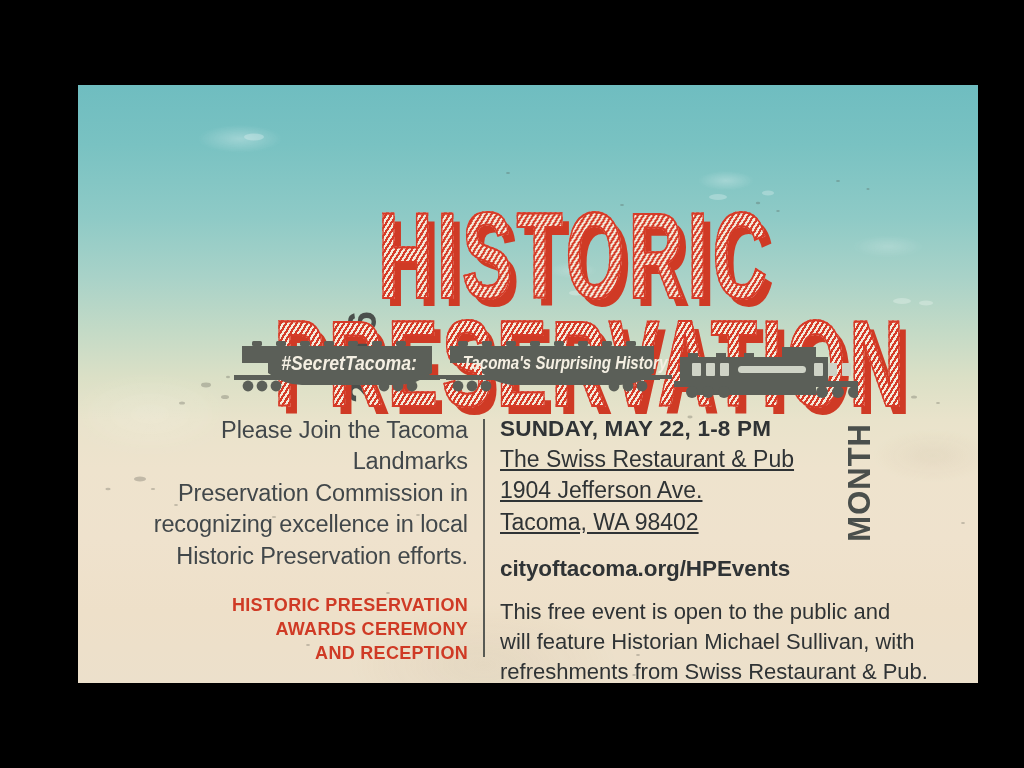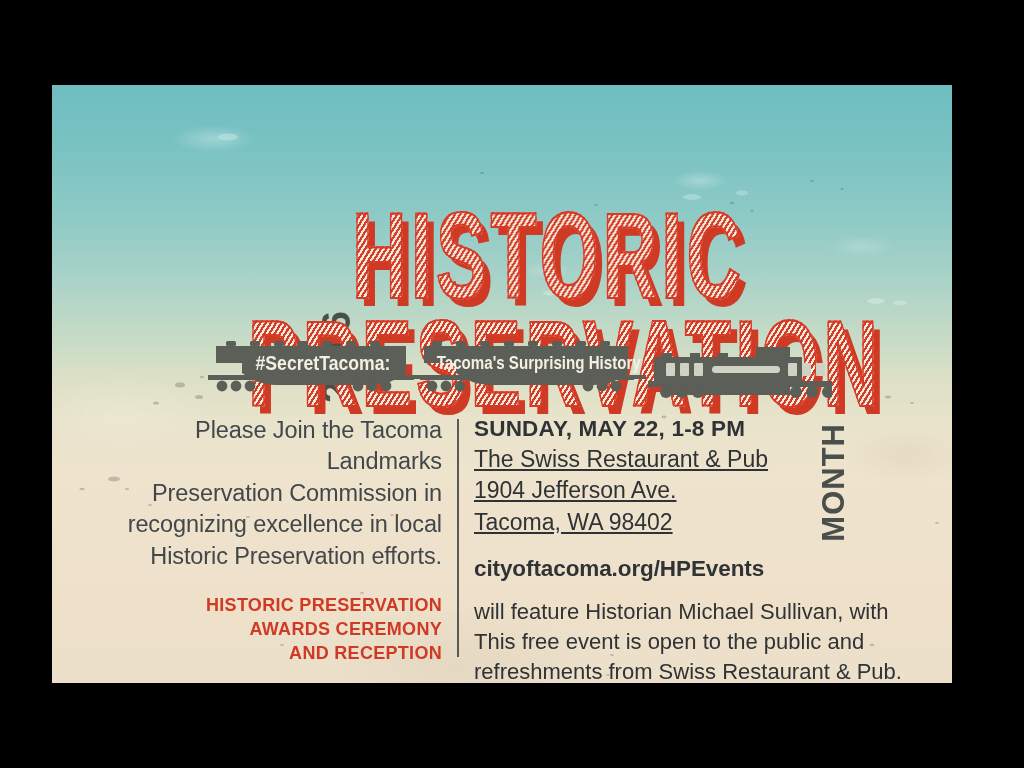--- a/index.html
+++ b/index.html
@@ -4,21 +4,21 @@
 <style>
   html,body{margin:0;padding:0;background:#000;}
   body{
     width:1024px;height:768px;overflow:hidden;
     font-family:"Liberation Sans",sans-serif;
     position:relative;
   }
 
   
   #poster{
-    position:absolute;left:52px;top:85px;width:900px;height:598px;
+    position:absolute;left:78px;top:85px;width:900px;height:598px;
     overflow:hidden;
     background:
       linear-gradient(180deg,
         #6fbdc0 0%,
         #79c2c2 10%,
         #8ecac6 22%,
         #a8d2c8 32%,
         #c3dac6 41%,
         #dbe0c6 49%,
         #e9e3cb 56%,
@@ -89,21 +89,21 @@
        #f3ecdc 3px, #f3ecdc 6px);
     -webkit-background-clip:text;
     background-clip:text;
     -webkit-text-stroke:2.2px #d63b28;
     paint-order:stroke fill;
   }
   #line1{left:300px;top:110px;font-size:122px;}
   #line2{left:196px;top:218px;font-size:122px;}
 
   
-  #train{position:absolute;left:140px;top:250px;width:640px;height:70px;}
+  #train{position:absolute;left:140px;top:250px;width:640px;height:70px;font-style:italic;}
   .carlabel{
     position:absolute;
     color:#f4efe2;
     font-family:"Liberation Sans Narrow","Liberation Sans",sans-serif;
     font-weight:700;
     white-space:nowrap;
     text-align:center;
     transform:scaleX(.84);
   }
   #car1label{left:38px;top:16px;width:186px;font-size:21px;}
@@ -308,19 +308,19 @@
 
   <div id="rightcol">
     <div class="hdr">SUNDAY, MAY 22, 1-8 PM</div>
     <div class="addr">
       <div>The Swiss Restaurant &amp; Pub</div>
       <div>1904 Jefferson Ave.</div>
       <div>Tacoma, WA 98402</div>
     </div>
     <div class="url">cityoftacoma.org/HPEvents</div>
     <div class="note">
+      <div>This free event is open to the public and</div>
       <div>will feature Historian Michael Sullivan, with</div>
-      <div>This free event is open to the public and</div>
       <div>refreshments from Swiss Restaurant &amp; Pub.</div>
     </div>
   </div>
 
 </div>
 
 </body></html>

